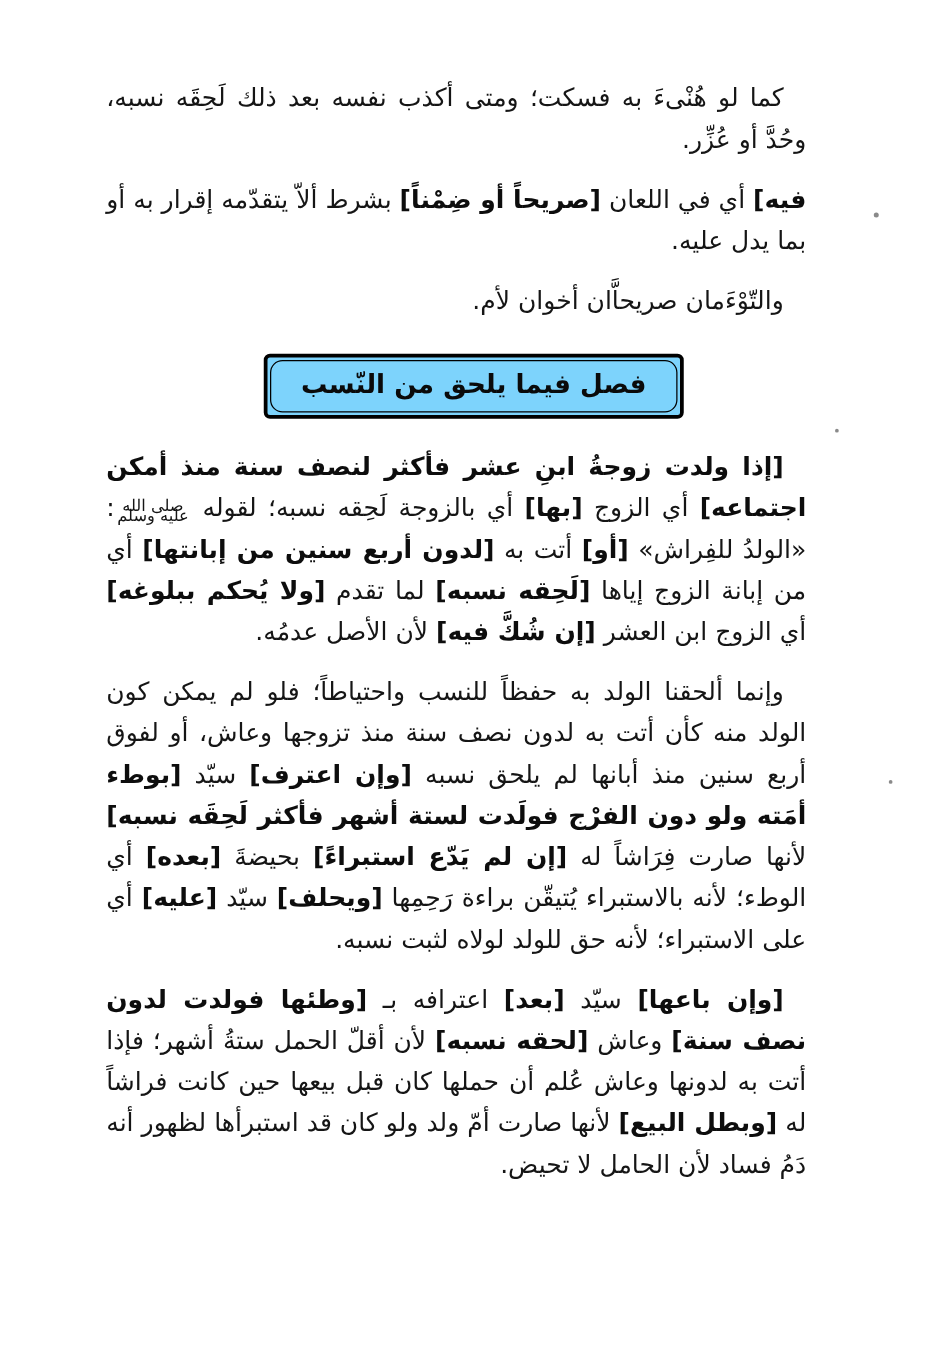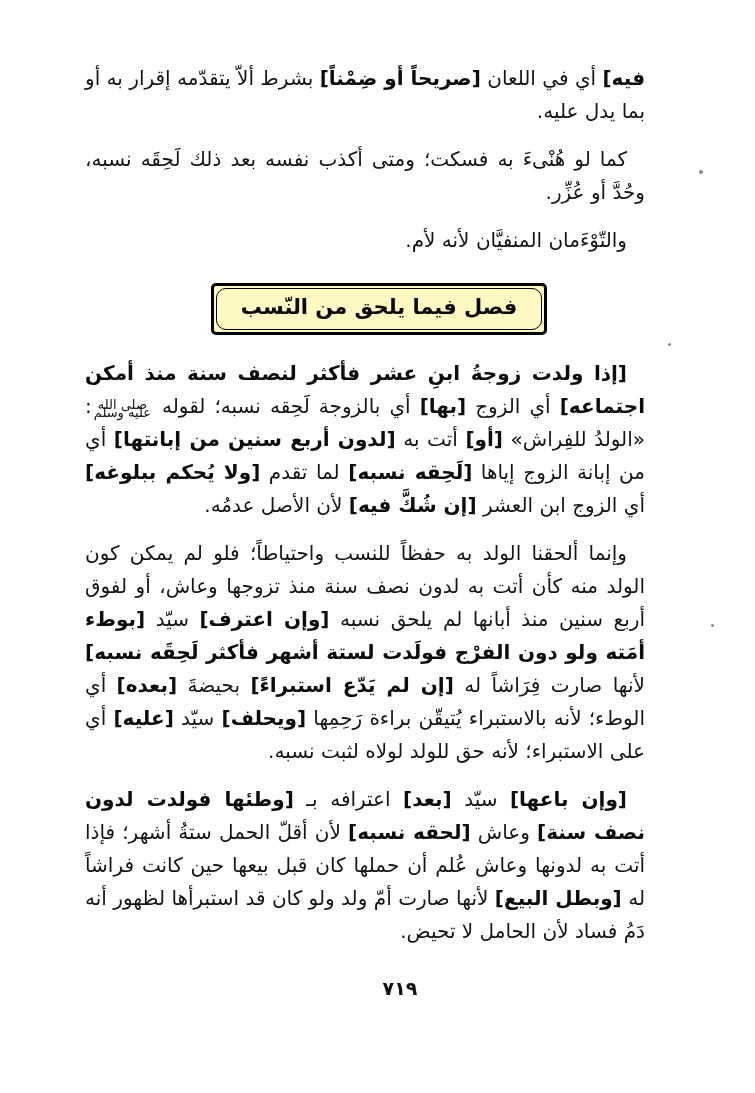--- a/index.html
+++ b/index.html
@@ -35,21 +35,21 @@
     margin:0 2px;
   }
   .honorific .hl{display:block;}
   .section-box-outer{
     width:max-content;
     margin:26px auto 22px auto;
     border:3px solid #000;
     border-radius:5px;
     padding:2px;
     transform:translateX(14px);
-    background:#fef9c3;
+    background:#7dd3fc;
   }
   .section-box-inner{
     border:1.6px solid #000;
     border-radius:10px;
     padding:5px 24px 8px 24px;
   }
   .section-title{
     margin:0;
     font-size:21px;
     font-weight:bold;
@@ -70,35 +70,34 @@
     position:absolute;
     background:#8a8a8a;
     border-radius:50%;
   }
 </style>
 </head>
 <body>
 
 <div class="text-block">
   <div id="paras-top">
+      <p class="para indent"><span class="sharh">كما لو هُنْىءَ به فسكت؛ ومتى أكذب نفسه بعد ذلك لَحِقَه نسبه، وحُدَّ أو عُزِّر.</span></p>
       <p class="para"><span class="matn">فيه]</span><span class="sharh"> أي في اللعان </span><span class="matn">[صريحاً أو ضِمْناً]</span><span class="sharh"> بشرط ألاّ يتقدّمه إقرار به أو بما يدل عليه.</span></p>
-      <p class="para indent"><span class="sharh">كما لو هُنْىءَ به فسكت؛ ومتى أكذب نفسه بعد ذلك لَحِقَه نسبه، وحُدَّ أو عُزِّر.</span></p>
-      <p class="para indent"><span class="sharh">والتّوْءَمان المنفيَّان لأنه لأم.</span></p>
+      <p class="para indent"><span class="sharh">والتّوْءَمان صريحاَّان أخوان لأم.</span></p>
     </div>
 
   <div class="section-box-outer">
     <div class="section-box-inner">
       <h2 class="section-title">فصل فيما يلحق من النّسب</h2>
     </div>
   </div>
 
   <div id="paras-bottom">
       <p class="para indent"><span class="matn">[إذا ولدت زوجةُ ابنِ عشر فأكثر لنصف سنة منذ أمكن اجتماعه]</span><span class="sharh"> أي الزوج </span><span class="matn">[بها]</span><span class="sharh"> أي بالزوجة لَحِقه نسبه؛ لقوله </span><span class="honorific"><span class="hl">صلى الله</span><span class="hl">عليه وسلم</span></span><span class="sharh">: «الولدُ للفِراش» </span><span class="matn">[أو]</span><span class="sharh"> أتت به </span><span class="matn">[لدون أربع سنين من إبانتها]</span><span class="sharh"> أي من إبانة الزوج إياها </span><span class="matn">[لَحِقه نسبه]</span><span class="sharh"> لما تقدم </span><span class="matn">[ولا يُحكم ببلوغه]</span><span class="sharh"> أي الزوج ابن العشر </span><span class="matn">[إن شُكَّ فيه]</span><span class="sharh"> لأن الأصل عدمُه.</span></p>
       <p class="para indent"><span class="sharh">وإنما ألحقنا الولد به حفظاً للنسب واحتياطاً؛ فلو لم يمكن كون الولد منه كأن أتت به لدون نصف سنة منذ تزوجها وعاش، أو لفوق أربع سنين منذ أبانها لم يلحق نسبه </span><span class="matn">[وإن اعترف]</span><span class="sharh"> سيّد </span><span class="matn">[بوطء أمَته ولو دون الفرْج فولَدت لستة أشهر فأكثر لَحِقَه نسبه]</span><span class="sharh"> لأنها صارت فِرَاشاً له </span><span class="matn">[إن لم يَدّع استبراءً]</span><span class="sharh"> بحيضةَ </span><span class="matn">[بعده]</span><span class="sharh"> أي الوطء؛ لأنه بالاستبراء يُتيقّن براءة رَحِمِها </span><span class="matn">[ويحلف]</span><span class="sharh"> سيّد </span><span class="matn">[عليه]</span><span class="sharh"> أي على الاستبراء؛ لأنه حق للولد لولاه لثبت نسبه.</span></p>
       <p class="para indent"><span class="matn">[وإن باعها]</span><span class="sharh"> سيّد </span><span class="matn">[بعد]</span><span class="sharh"> اعترافه بـ </span><span class="matn">[وطئها فولدت لدون نصف سنة]</span><span class="sharh"> وعاش </span><span class="matn">[لحقه نسبه]</span><span class="sharh"> لأن أقلّ الحمل ستةُ أشهر؛ فإذا أتت به لدونها وعاش عُلم أن حملها كان قبل بيعها حين كانت فراشاً له </span><span class="matn">[وبطل البيع]</span><span class="sharh"> لأنها صارت أمّ ولد ولو كان قد استبرأها لظهور أنه دَمُ فساد لأن الحامل لا تحيض.</span></p>
     </div>
 
-  <div class="page-number">٧١٩</div>
 </div>
 
 <div class="speck" style="left:699px;top:170px;width:4px;height:4px;"></div>
 <div class="speck" style="left:668px;top:343px;width:3px;height:3px;"></div>
 <div class="speck" style="left:711px;top:624px;width:3px;height:3px;"></div>
 
 </body></html>

